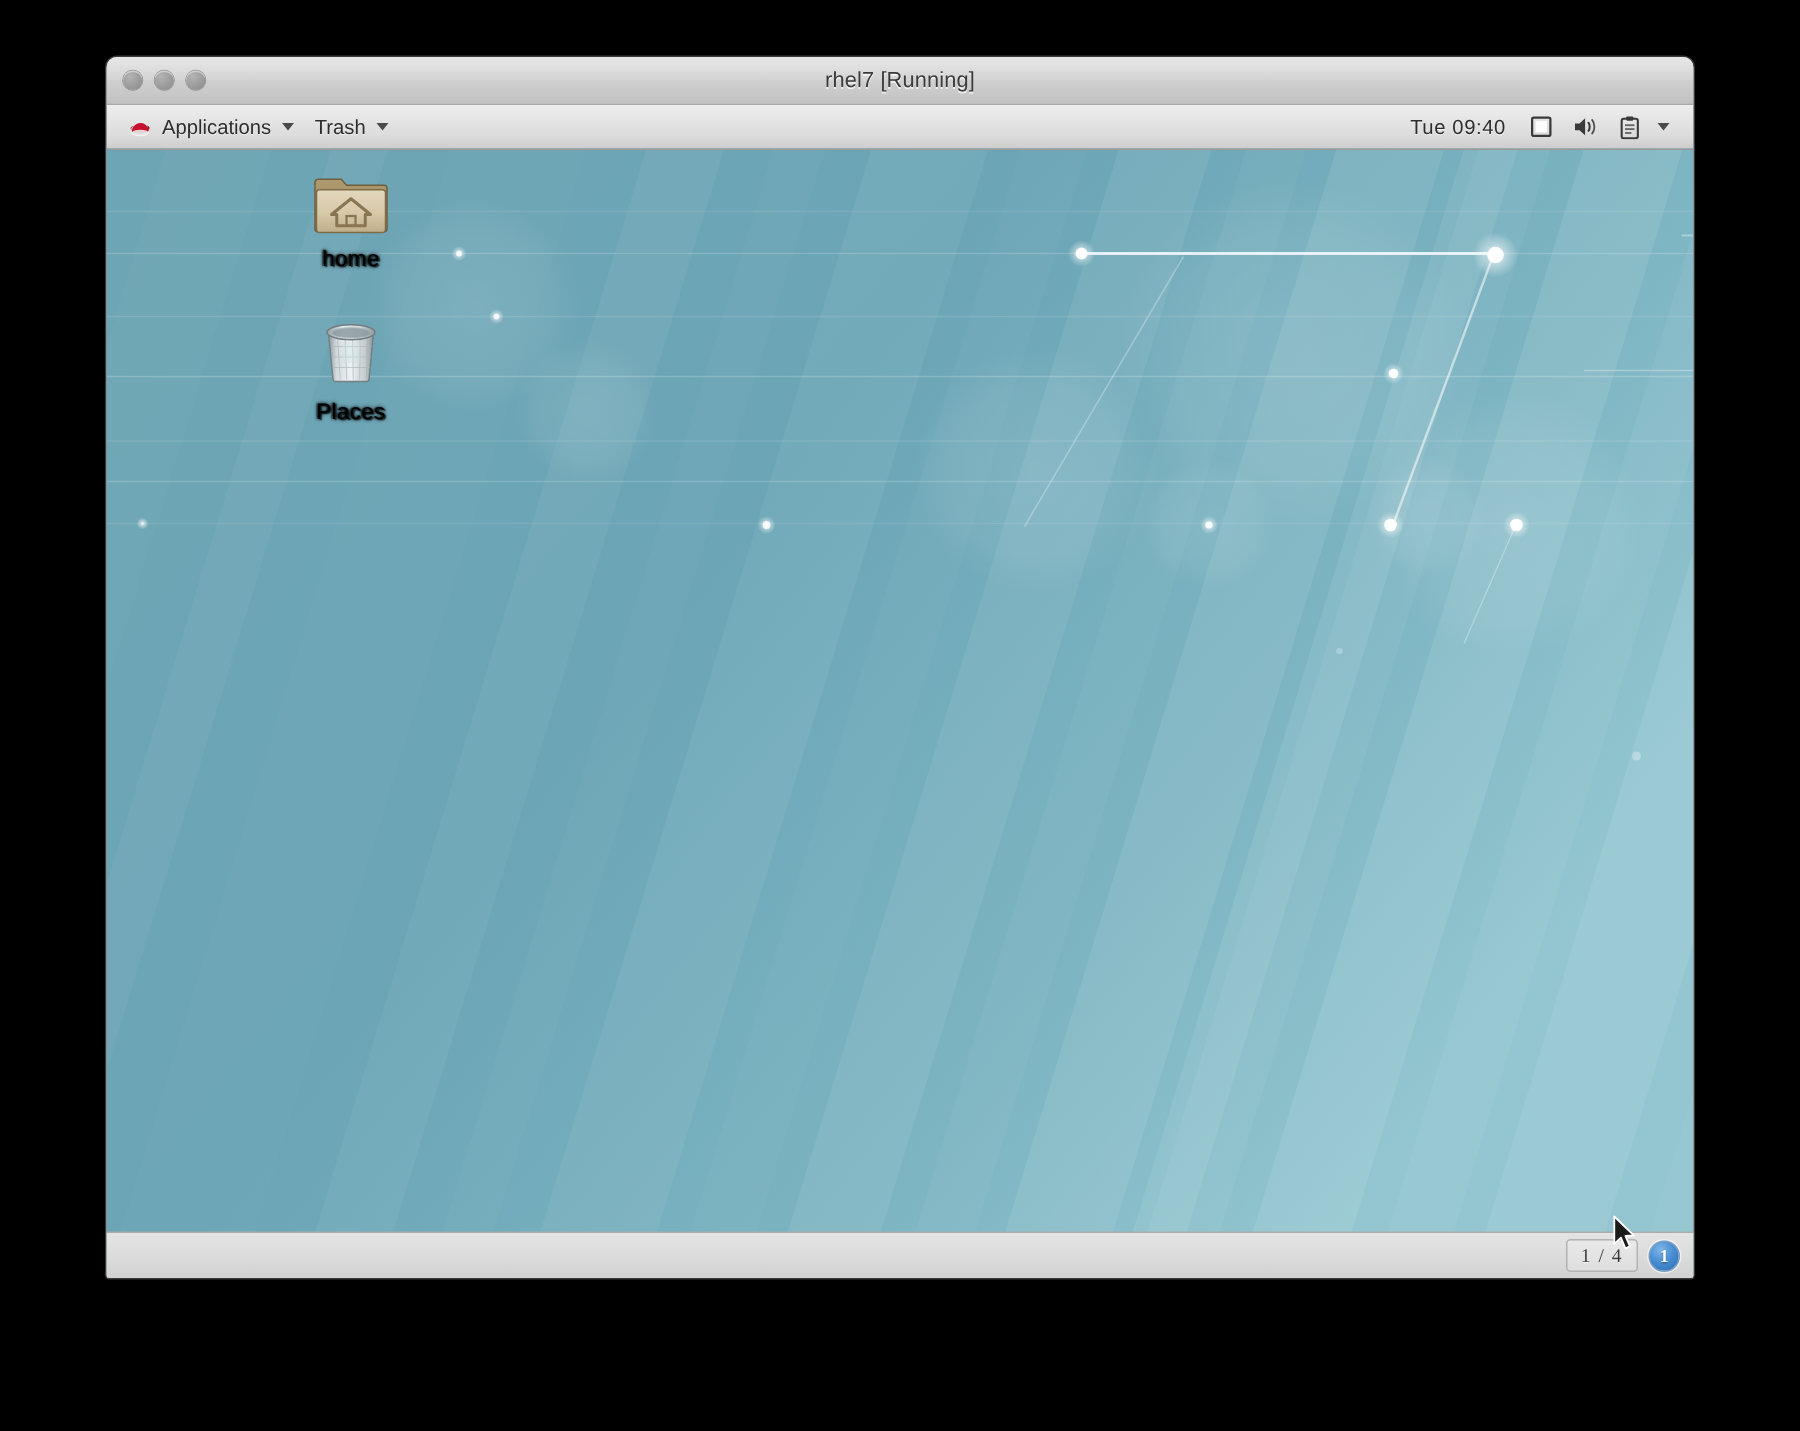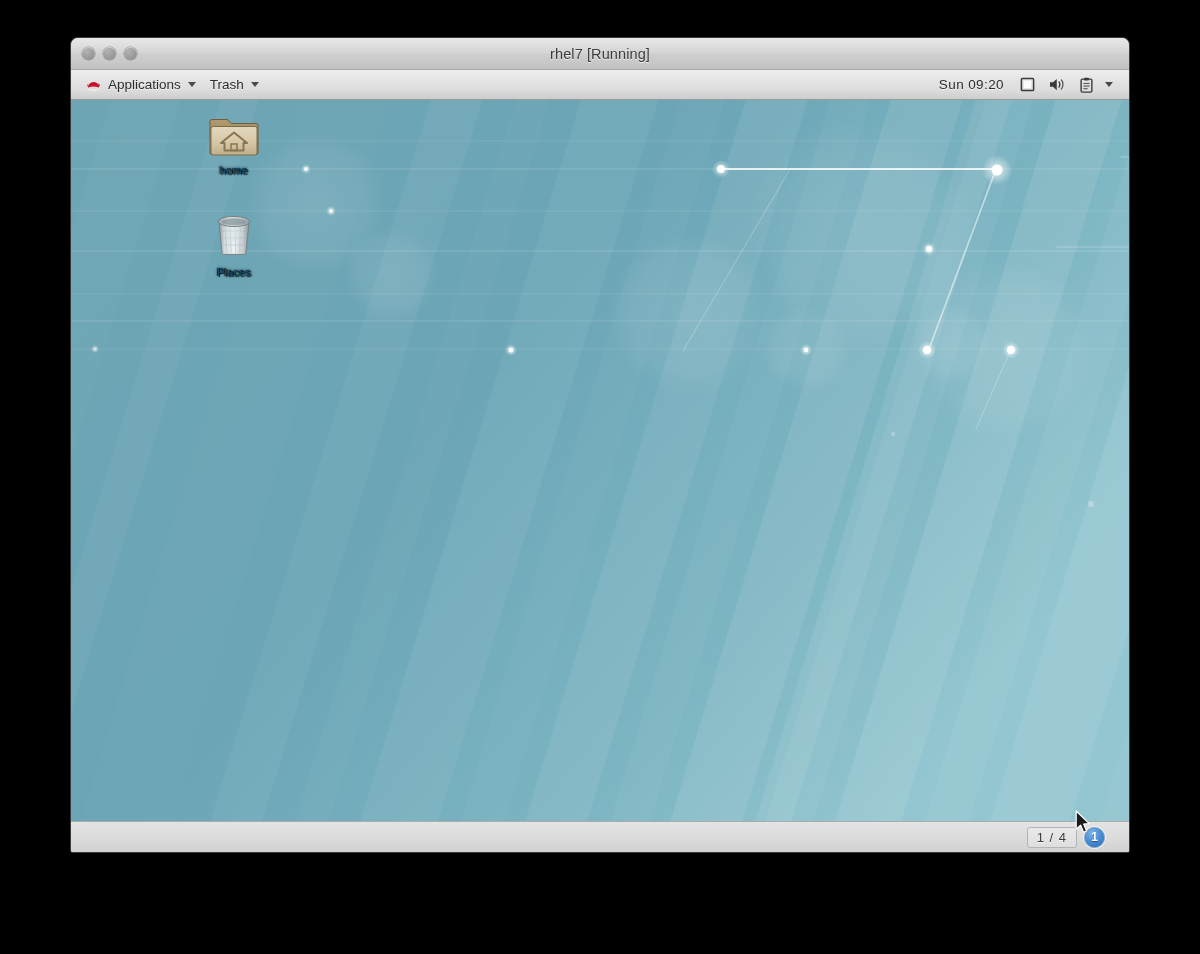--- a/index.html
+++ b/index.html
@@ -165,45 +165,46 @@
   }
   .desk-icon {
     position: absolute;
     width: 92px;
     text-align: center;
     cursor: default;
   }
   .desk-icon-img { height: 52px; display:flex; align-items:flex-end; justify-content:center; }
   .desk-icon-label {
     margin-top: 5px;
-    font-size: 11px;
-    color: #0c4a6e;
+    font-size: 15px;
+    color: #000000;
     text-shadow: 0 0 3px rgba(0,0,0,0.95), 1px 1px 1px rgba(0,0,0,0.9), -1px 0 1px rgba(0,0,0,0.7);
     letter-spacing: 0.2px;
   }
   #icon-home { left: 117px; top: 8px; }
   #icon-trash { left: 117px; top: 110px; }
 
   
   .cursor { position: absolute; left: 1004px; top: 740px; z-index: 30; }
 
   
   .vm-statusbar {
     position: absolute;
     left: 0; bottom: 0;
     width: 1058px;
     height: 31px;
     background: linear-gradient(to bottom, #e4e4e4 0%, #dcdcdc 50%, #d2d2d2 100%);
     border-top: 1px solid #ababab;
     display: flex;
     align-items: center;
     justify-content: flex-end;
-    padding-right: 24px;
+    padding-right: 9px;
     box-sizing: border-box;
     gap: 7px;
+    font-family: Liberation Serif, serif;
   }
   .ws-indicator {
     font-size: 13px;
     color: #3c3c3c;
     background: linear-gradient(to bottom,#e9e9e9,#dedede);
     border: 1px solid #b4b4b4;
     border-radius: 3px;
     padding: 2px 9px;
     letter-spacing: 1px;
     text-shadow: 0 1px 0 rgba(255,255,255,0.7);
@@ -368,21 +369,21 @@
           </div>
 
           <div class="menu-btn">
             <span class="menu-label">Trash</span>
             <span class="caret"></span>
           </div>
 
         </div>
 
         <div class="panel-right">
-          <div class="clock">Sun 09:20</div>
+          <div class="clock">Tue 09:40</div>
 
           <div class="tray-icon">
             <svg width="15" height="15" viewBox="0 0 16 16" aria-hidden="true">
               <rect x="1.5" y="1.5" width="13" height="13" rx="1.2" fill="none" stroke="#3a3a3a" stroke-width="1.6"></rect>
               <rect x="4" y="4" width="8" height="8" fill="#fdfdfd"></rect>
             </svg>
           </div>
 
           <div class="tray-icon">
             <svg width="17" height="15" viewBox="0 0 18 16" aria-hidden="true">

